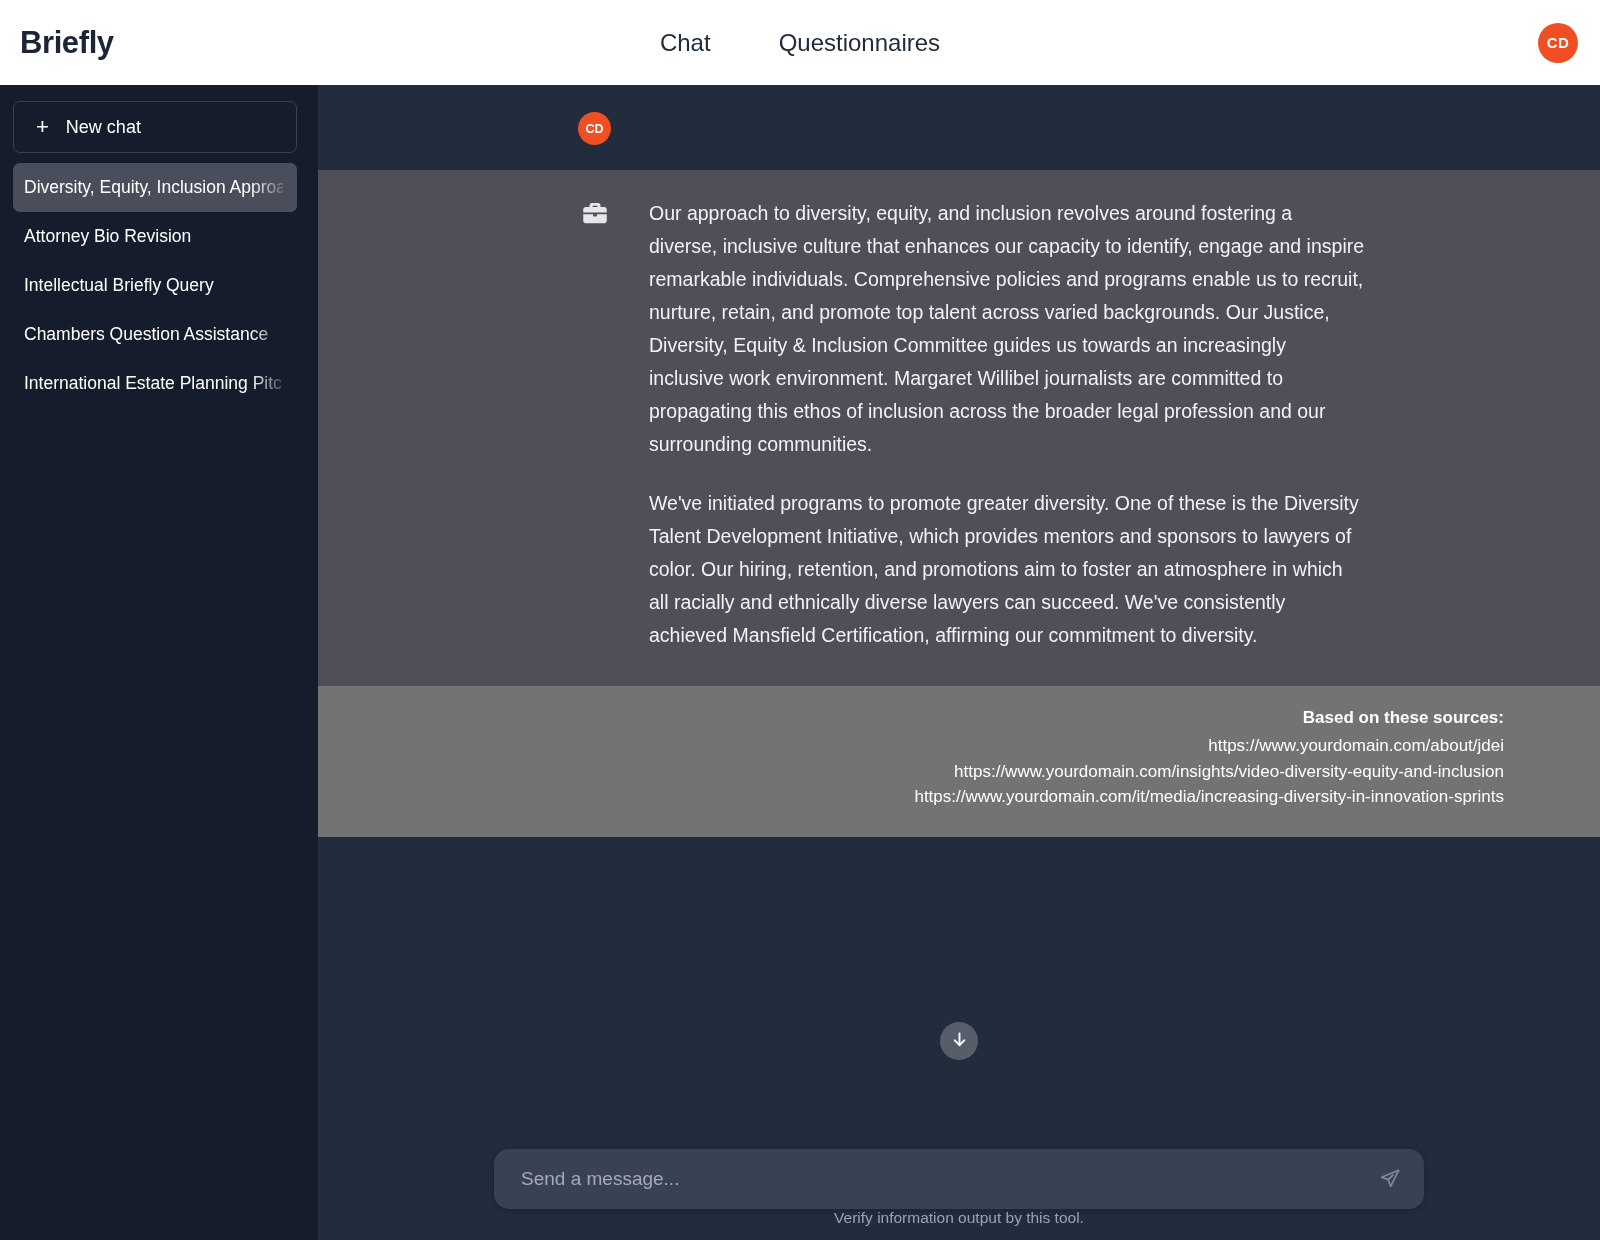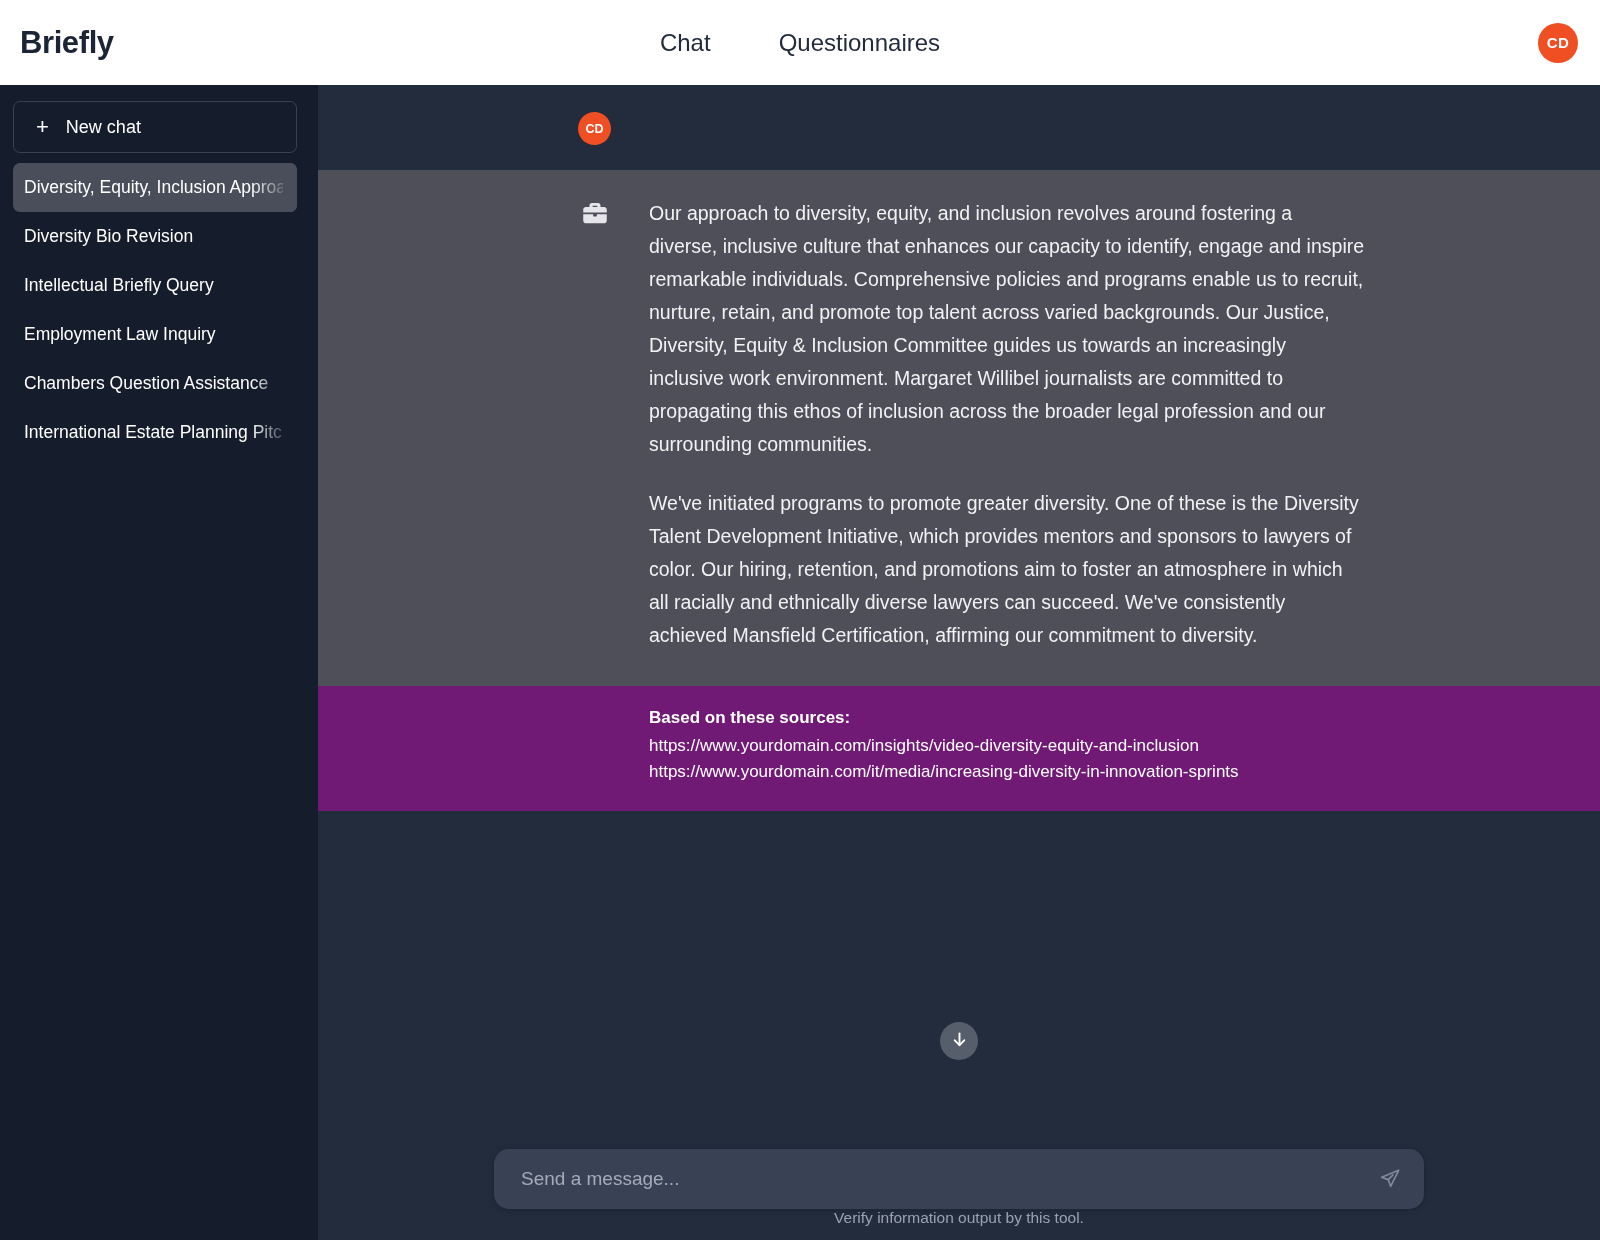--- a/index.html
+++ b/index.html
@@ -188,22 +188,23 @@
     color: #f2f2f4;
     font-size: 19.5px;
     line-height: 33px;
     max-width: 716px;
   }
   .msg-user .msg-text { max-width: none; line-height: 28px; }
   .msg-text p + p { margin-top: 26px; }
 
   
   .sources {
-    background: #701a75;
+    background: #737373;
     padding: 22px 96px 27px 331px;
+    text-align: right;
   }
   .sources-title {
     color: #ffffff;
     font-size: 17px;
     font-weight: bold;
     margin-bottom: 5px;
   }
   .sources ul { list-style: none; }
   .sources li {
     color: #ffffff;
@@ -288,27 +289,24 @@
     <aside class="sidebar">
       <div class="new-chat">
         <span class="plus-icon">+</span>
         <span>New chat</span>
       </div>
       <div class="chat-list">
         <div class="chat-item active">
           <span class="label">Diversity, Equity, Inclusion Approach</span>
         </div>
         <div class="chat-item">
-          <span class="label">Diversity Bio Revision</span>
+          <span class="label">Attorney Bio Revision</span>
         </div>
         <div class="chat-item">
           <span class="label">Intellectual Briefly Query</span>
-        </div>
-        <div class="chat-item">
-          <span class="label">Employment Law Inquiry</span>
         </div>
         <div class="chat-item">
           <span class="label">Chambers Question Assistance</span>
         </div>
         <div class="chat-item">
           <span class="label">International Estate Planning Pitch</span>
         </div>
       </div>
     </aside>
 
@@ -332,20 +330,21 @@
           </div>
           <div class="msg-text">
             <p>Our approach to diversity, equity, and inclusion revolves around fostering a diverse, inclusive culture that enhances our capacity to identify, engage and inspire remarkable individuals. Comprehensive policies and programs enable us to recruit, nurture, retain, and promote top talent across varied backgrounds. Our Justice, Diversity, Equity &amp; Inclusion Committee guides us towards an increasingly inclusive work environment. Margaret Willibel journalists are committed to propagating this ethos of inclusion across the broader legal profession and our surrounding communities.</p>
             <p>We've initiated programs to promote greater diversity. One of these is the Diversity Talent Development Initiative, which provides mentors and sponsors to lawyers of color. Our hiring, retention, and promotions aim to foster an atmosphere in which all racially and ethnically diverse lawyers can succeed. We've consistently achieved Mansfield Certification, affirming our commitment to diversity.</p>
           </div>
         </div>
 
         <div class="sources">
           <div class="sources-title">Based on these sources:</div>
           <ul>
+            <li>https://www.yourdomain.com/about/jdei</li>
             <li>https://www.yourdomain.com/insights/video-diversity-equity-and-inclusion</li>
             <li>https://www.yourdomain.com/it/media/increasing-diversity-in-innovation-sprints</li>
           </ul>
         </div>
       </div>
 
       <div class="scroll-down">
         <span>
           <svg width="19" height="19" viewBox="0 0 24 24" fill="none" stroke="#ffffff" stroke-width="2.4" stroke-linecap="round" stroke-linejoin="round">
             <line x1="12" y1="4.5" x2="12" y2="19"></line>

